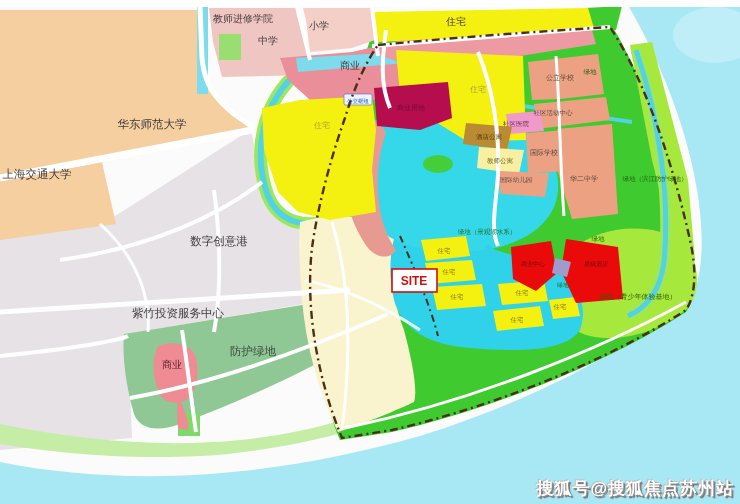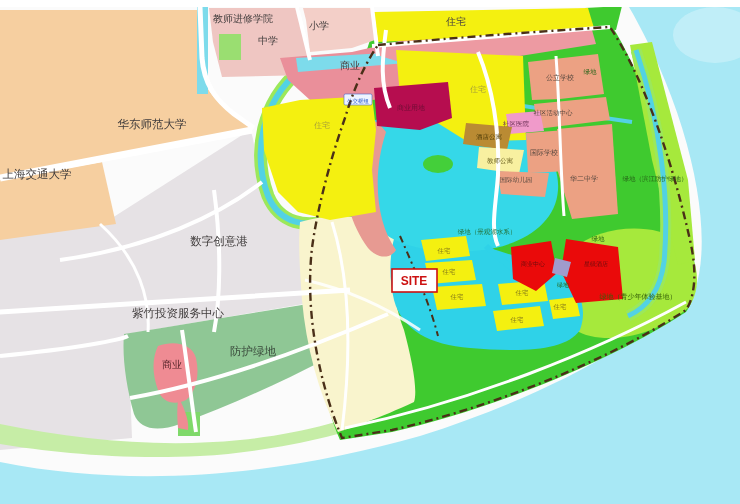--- a/index.html
+++ b/index.html
@@ -173,13 +173,14 @@
         <text x="522" y="295" font-size="6.5" fill="#857a19" text-anchor="middle">住宅</text>
         <text x="560" y="309" font-size="6.5" fill="#857a19" text-anchor="middle">住宅</text>
         <text x="563" y="287" font-size="6" fill="#266418" text-anchor="middle">绿地</text>
         <text x="598" y="241" font-size="6.5" fill="#266418" text-anchor="middle">绿地</text>
         <text x="533" y="266" font-size="6" fill="#6e0d0d" text-anchor="middle">商业中心</text>
         <text x="596" y="266" font-size="6" fill="#6e0d0d" text-anchor="middle">星级酒店</text>
         <text x="638" y="299" font-size="7" fill="#356008" text-anchor="middle">绿地（青少年体验基地）</text>
       </g>
   </svg>
 
+  <div id="watermark">搜狐号@搜狐焦点苏州站</div>
 </div>
 
 </body></html>

